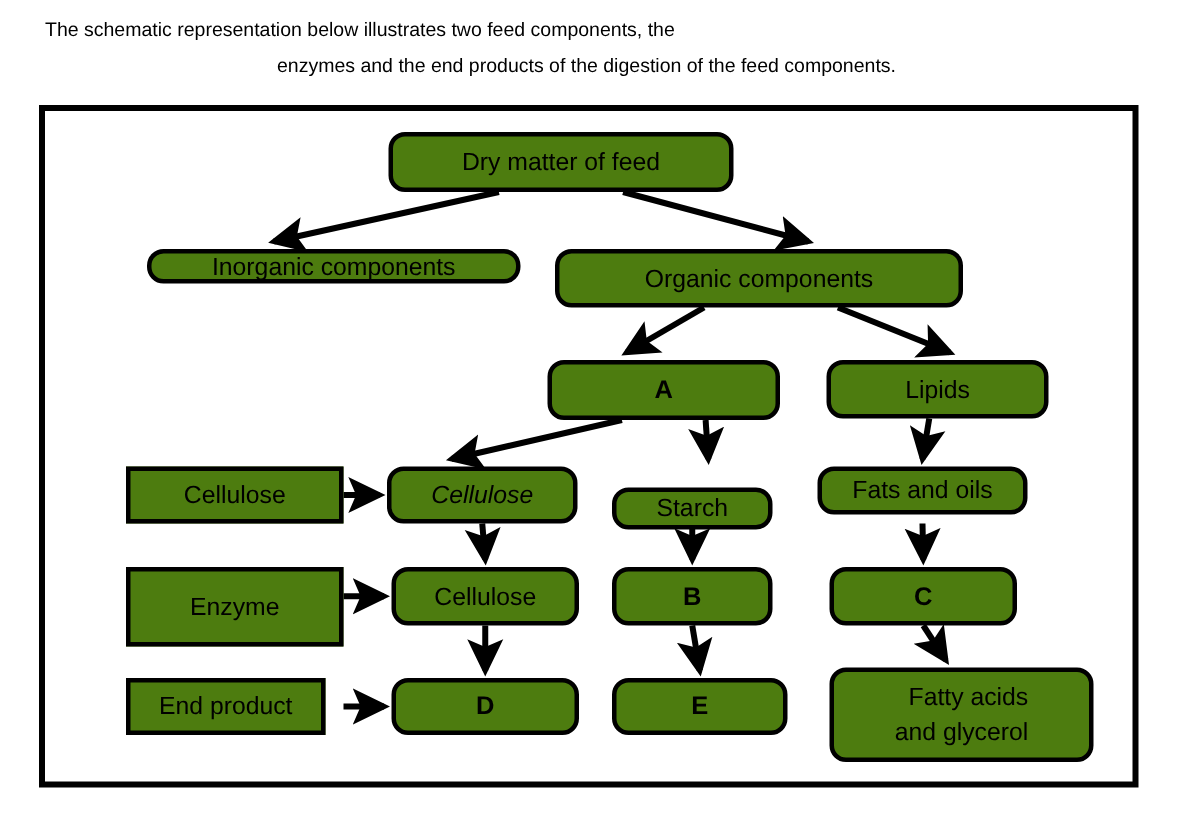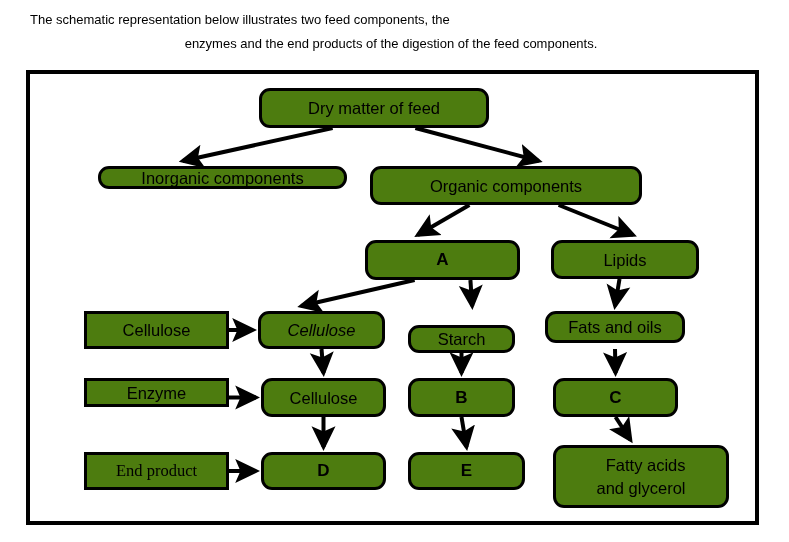--- a/index.html
+++ b/index.html
@@ -92,33 +92,33 @@
     </div>
     <div class="node" style="left: 258px; top: 311px; width: 127px; height: 38px; font-style: italic;">
       <span>Cellulose</span>
     </div>
     <div class="node" style="left: 408px; top: 325px; width: 107px; height: 28px;">
       <span>Starch</span>
     </div>
     <div class="node" style="left: 545px; top: 311px; width: 140px; height: 32px;">
       <span>Fats and oils</span>
     </div>
-    <div class="node sq" style="left: 84px; top: 378px; width: 145px; height: 29px;">
+    <div class="node sq" style="left: 84px; top: 378px; width: 145px; height: 53px;">
       <span>Enzyme</span>
     </div>
     <div class="node" style="left: 261px; top: 378px; width: 125px; height: 39px;">
       <span>Cellulose</span>
     </div>
     <div class="node bold" style="left: 408px; top: 378px; width: 107px; height: 39px;">
       <span>B</span>
     </div>
     <div class="node bold" style="left: 553px; top: 378px; width: 125px; height: 39px;">
       <span>C</span>
     </div>
-    <div class="node sq" style="left: 84px; top: 452px; width: 145px; height: 38px; font-family: Liberation Serif, serif;">
+    <div class="node sq" style="left: 84px; top: 452px; width: 133px; height: 38px;">
       <span>End product</span>
     </div>
     <div class="node bold" style="left: 261px; top: 452px; width: 125px; height: 38px;">
       <span>D</span>
     </div>
     <div class="node bold" style="left: 408px; top: 452px; width: 117px; height: 38px;">
       <span>E</span>
     </div>
     <div class="node two" style="left: 553px; top: 445px; width: 176px; height: 63px;">
       <span>Fatty acids<br>and glycerol</span>

